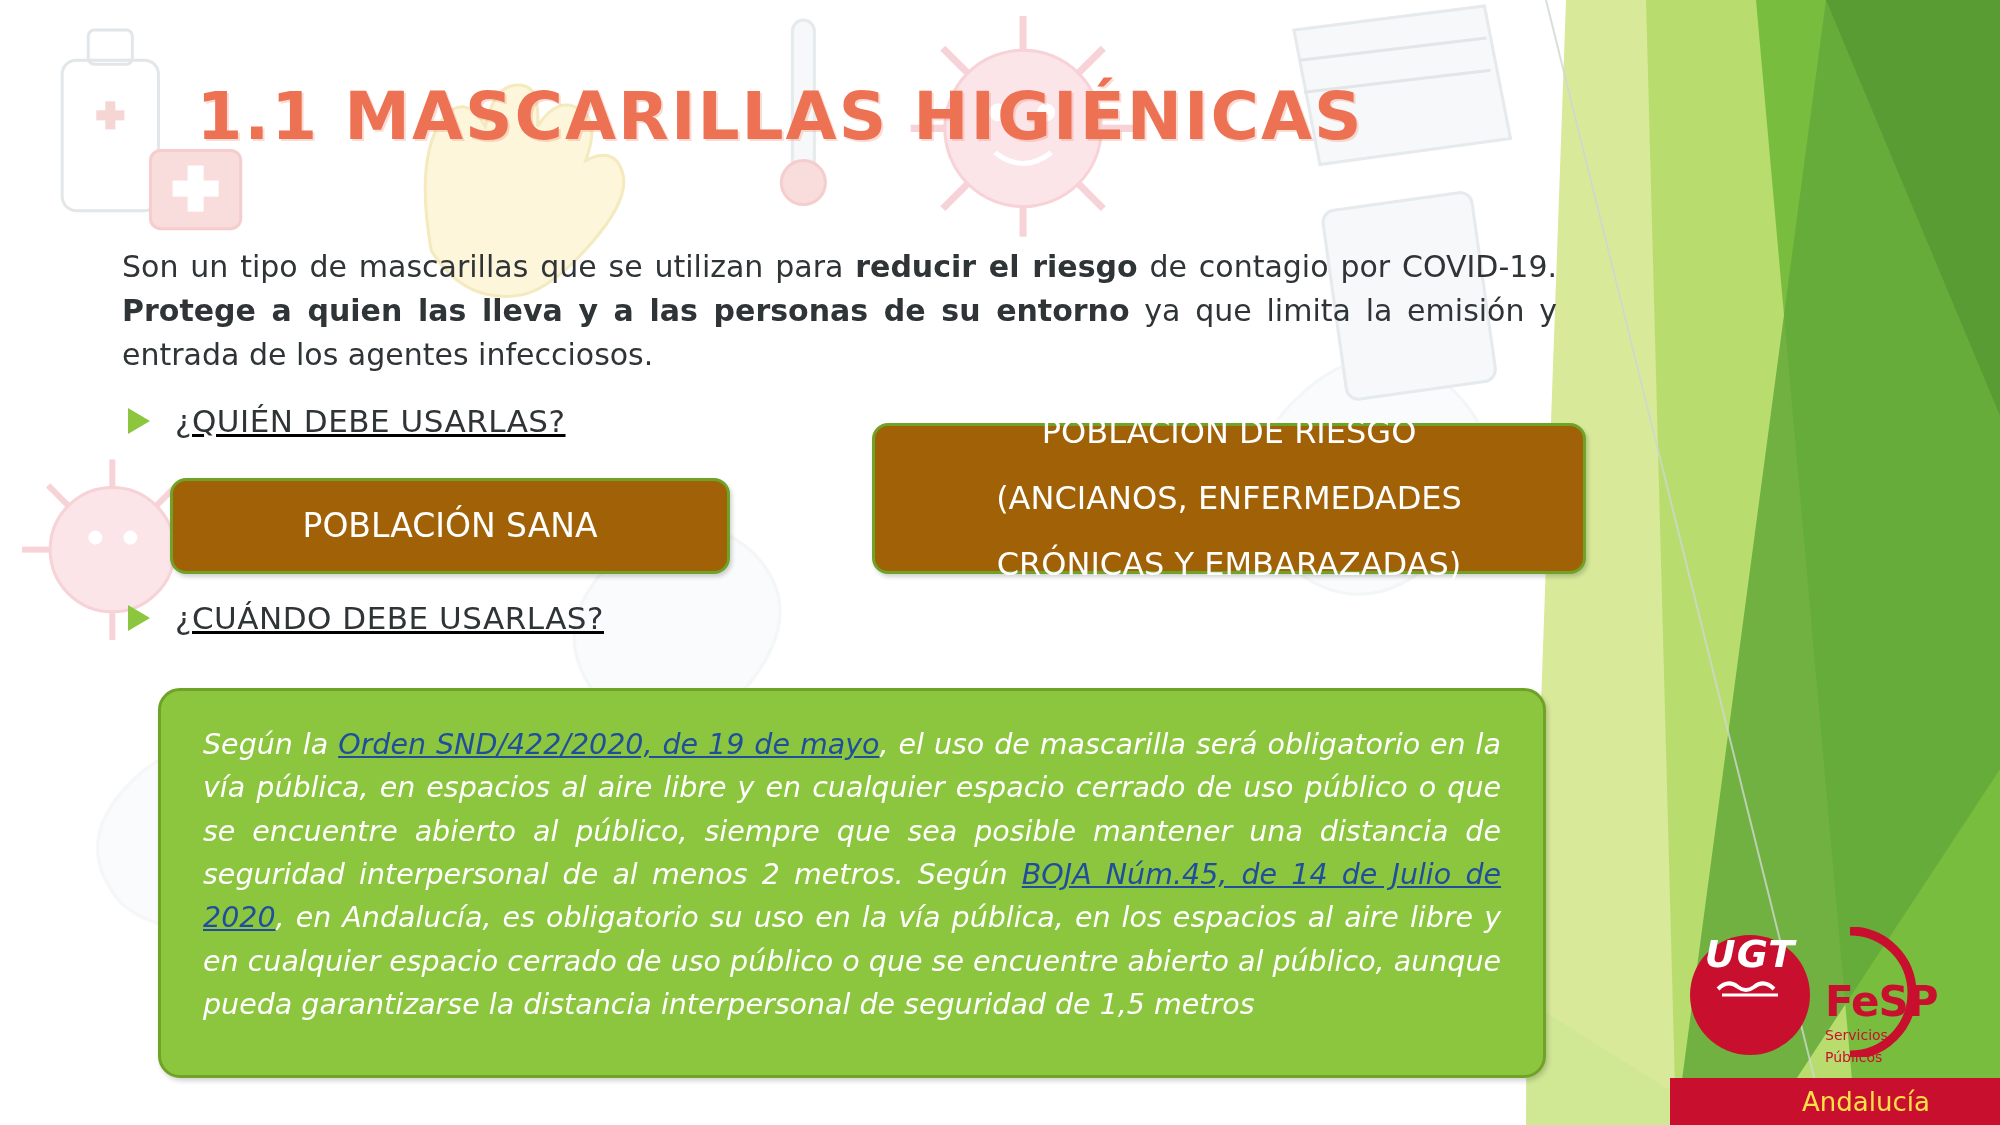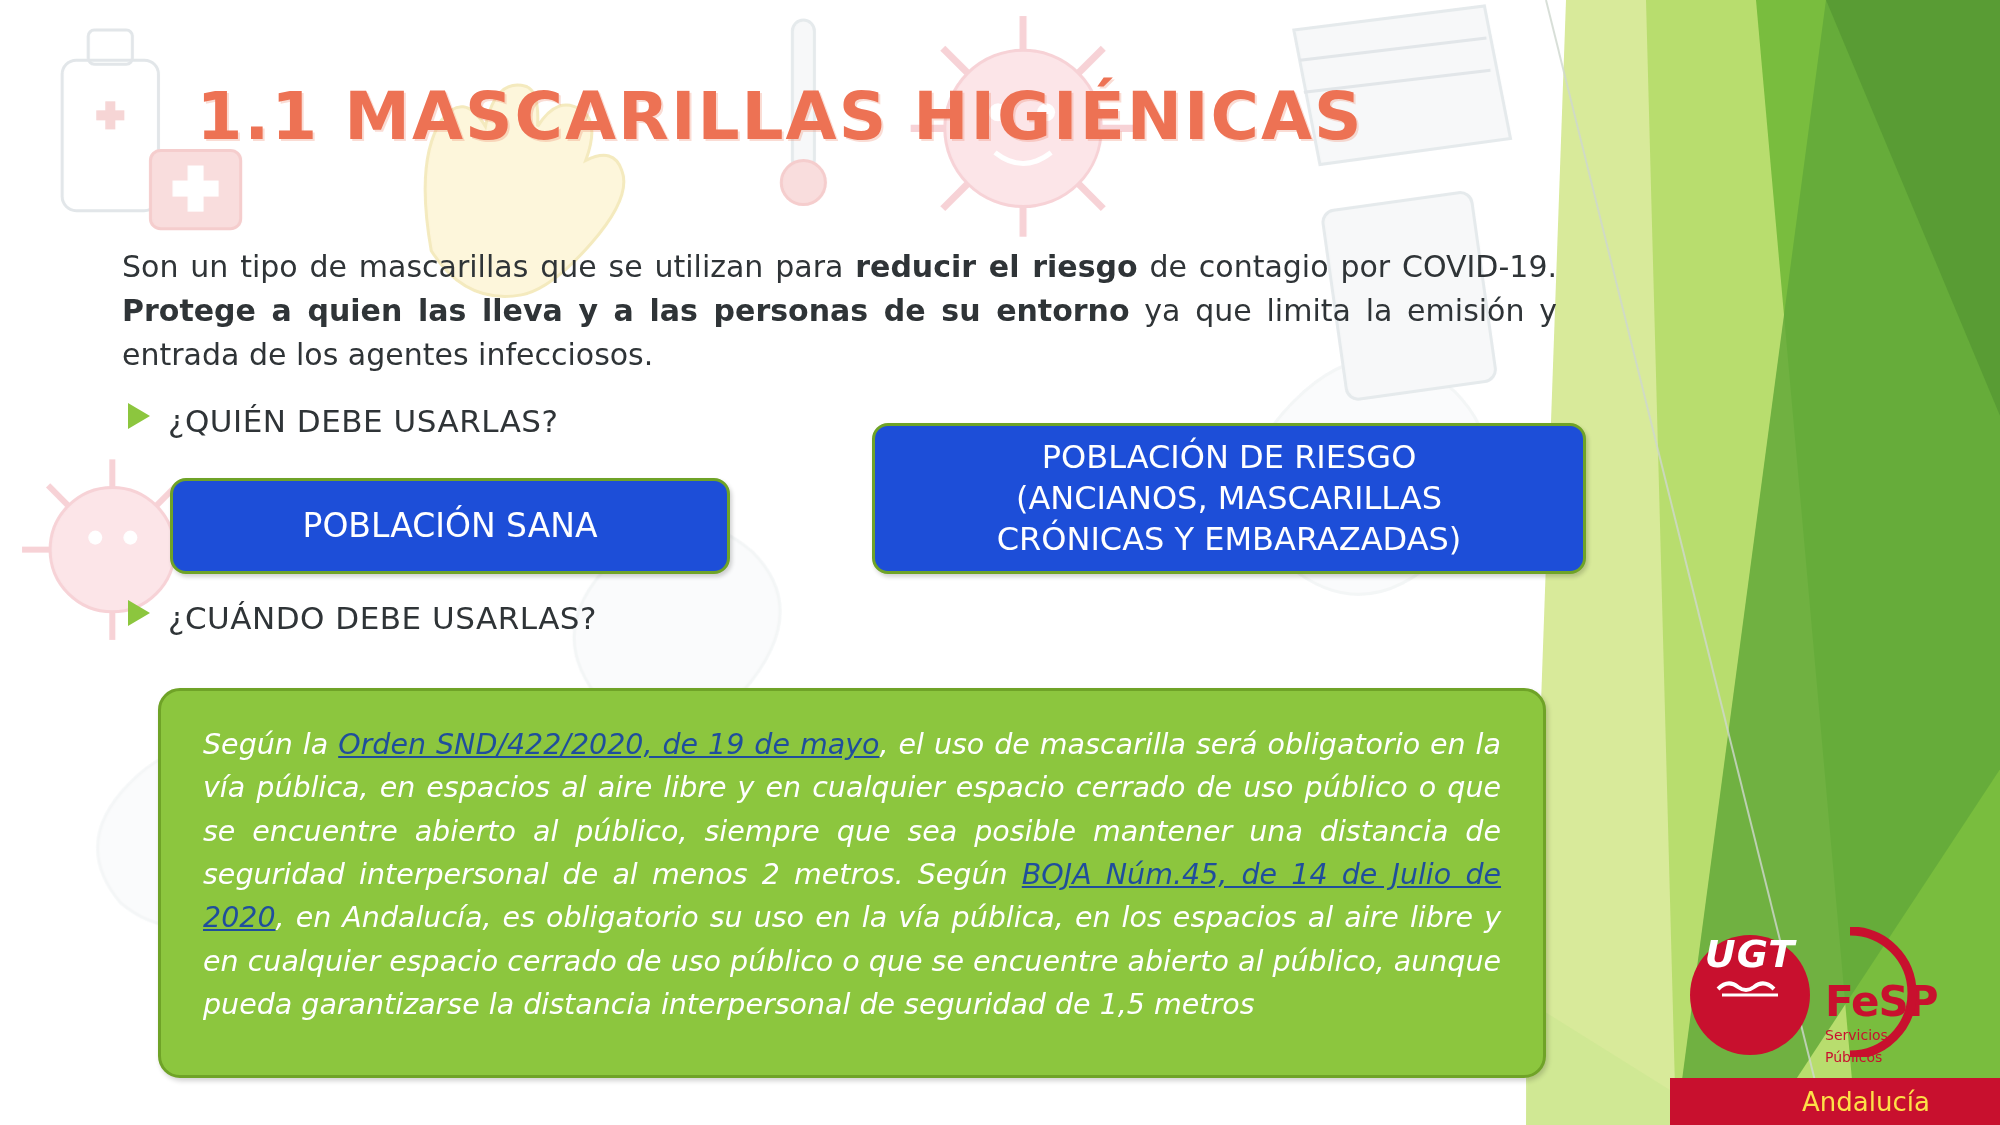--- a/index.html
+++ b/index.html
@@ -65,52 +65,54 @@
     line-height: 1.46;
     color: #2f3437;
     text-align: justify;
   }
   .intro b { font-weight: bold; }
 
   
   .bullet-row {
     position: absolute;
     display: flex;
-    align-items: flex-start;
-    gap: 18px;
+    align-items: center;
+    gap: 25px;
+    text-decoration: underline;
   }
   .bullet-row.q1 { left: 128px; top: 403px; }
   .bullet-row.q2 { left: 128px; top: 600px; }
   .tri {
     width: 0; height: 0;
     border-left: 22px solid #8cc63e;
     border-top: 13px solid transparent;
     border-bottom: 13px solid transparent;
   }
   .qtext {
     font-family: "DejaVu Sans", sans-serif;
     font-size: 31px;
     color: #2f3437;
     letter-spacing: 0.5px;
   }
 
   
   .gbox {
     position: absolute;
-    background: #1d4ed8;
+    background: #a16207;
     border: 3px solid #6fa327;
     border-radius: 16px;
     color: #ffffff;
     font-family: "DejaVu Sans", sans-serif;
     display: flex;
     align-items: center;
     justify-content: center;
     text-align: center;
     box-shadow: 2px 3px 4px rgba(0,0,0,0.18);
     line-height: 1.28;
+    gap: 25px;
   }
   .gbox.sana {
     left: 170px; top: 478px;
     width: 554px; height: 90px;
     font-size: 33px;
   }
   .gbox.riesgo {
     left: 872px; top: 423px;
     width: 708px; height: 145px;
     font-size: 32px;
@@ -286,21 +288,21 @@
     <span class="tri"></span>
     <span class="qtext">¿QUIÉN DEBE USARLAS?</span>
   </div>
 
   <div class="gbox sana">
     <span>POBLACIÓN SANA</span>
   </div>
 
   <div class="gbox riesgo">
     <span>POBLACIÓN DE RIESGO</span>
-    <span>(ANCIANOS, MASCARILLAS</span>
+    <span>(ANCIANOS, ENFERMEDADES</span>
     <span>CRÓNICAS Y EMBARAZADAS)</span>
   </div>
 
   <div class="bullet-row q2">
     <span class="tri"></span>
     <span class="qtext">¿CUÁNDO DEBE USARLAS?</span>
   </div>
 
   <div class="legal">
     <p><span>Según la </span><a href="#">Orden SND/422/2020, de 19 de mayo</a><span>, el uso de mascarilla será obligatorio en la vía pública, en espacios al aire libre y en cualquier espacio cerrado de uso público o que se encuentre abierto al público, siempre que sea posible mantener una distancia de seguridad interpersonal de al menos 2 metros. Según </span><a href="#">BOJA Núm.45, de 14 de Julio de 2020</a><span>, en Andalucía, es obligatorio su uso en la vía pública, en los espacios al aire libre y en cualquier espacio cerrado de uso público o que se encuentre abierto al público, aunque pueda garantizarse la distancia interpersonal de seguridad de 1,5 metros</span></p>

